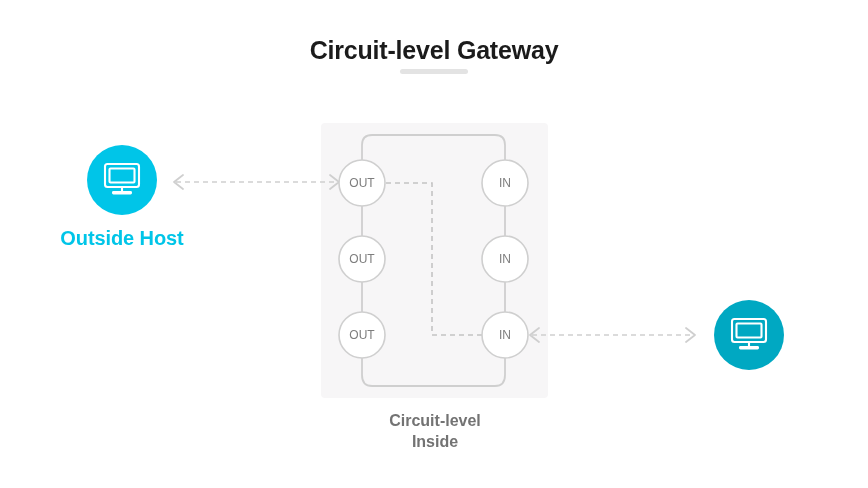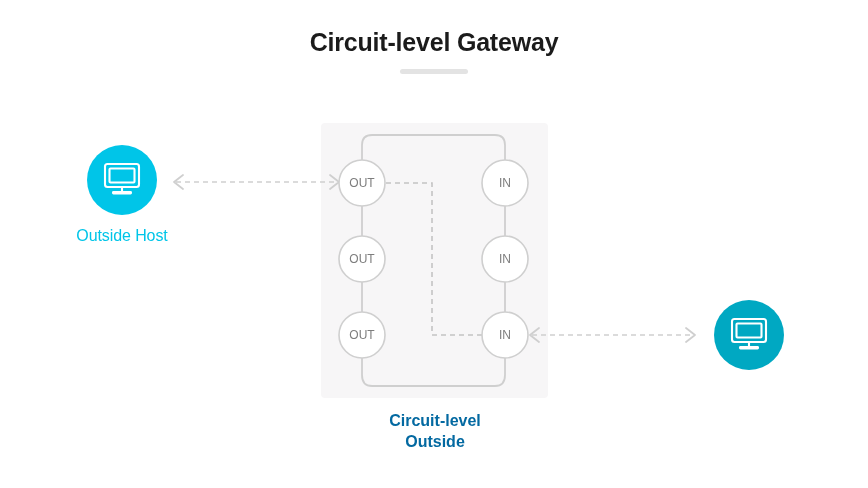--- a/index.html
+++ b/index.html
@@ -18,21 +18,21 @@
 
   .stage {
     position: absolute;
     inset: 0;
   }
 
   
   .page-title {
     position: absolute;
     left: 0;
-    top: 28px;
+    top: 36px;
     width: 868px;
     text-align: center;
     font-size: 25px;
     font-weight: bold;
     letter-spacing: -0.2px;
     color: #1b1b1b;
   }
   .title-rule {
     position: absolute;
     left: 400px;
@@ -49,22 +49,22 @@
     text-align: center;
   }
   .host-circle {
     border-radius: 50%;
     display: flex;
     align-items: center;
     justify-content: center;
     margin: 0 auto;
   }
   .host-label {
-    font-size: 16px;
-    font-weight: normal;
+    font-size: 20px;
+    font-weight: bold;
     letter-spacing: -0.1px;
     margin-top: 12px;
     white-space: nowrap;
   }
 
   #outside-host {
     left: 52px;
     top: 145px;
     width: 140px;
   }
@@ -100,21 +100,21 @@
 
   .gateway-caption {
     position: absolute;
     left: 335px;
     top: 410px;
     width: 200px;
     text-align: center;
     font-size: 16px;
     font-weight: bold;
     line-height: 21px;
-    color: #0369a1;
+    color: #737373;
   }
 
   
   .wire-layer {
     position: absolute;
     left: 0;
     top: 0;
     width: 868px;
     height: 488px;
     pointer-events: none;
@@ -229,16 +229,16 @@
         <rect class="monitor-icon" x="4" y="3" width="34" height="23" rx="2.5"></rect>
         <rect class="monitor-icon" x="8.5" y="7.5" width="25" height="14" rx="1"></rect>
         <path class="monitor-icon" d="M 21 26 L 21 30"></path>
         <rect class="monitor-icon-solid" x="11" y="30" width="20" height="3.4" rx="1.4"></rect>
       </svg>
     </div>
   </div>
 
   <div class="gateway-caption">
     <div>Circuit-level</div>
-    <div>Outside</div>
+    <div>Inside</div>
   </div>
 
 </div>
 
 </body></html>

